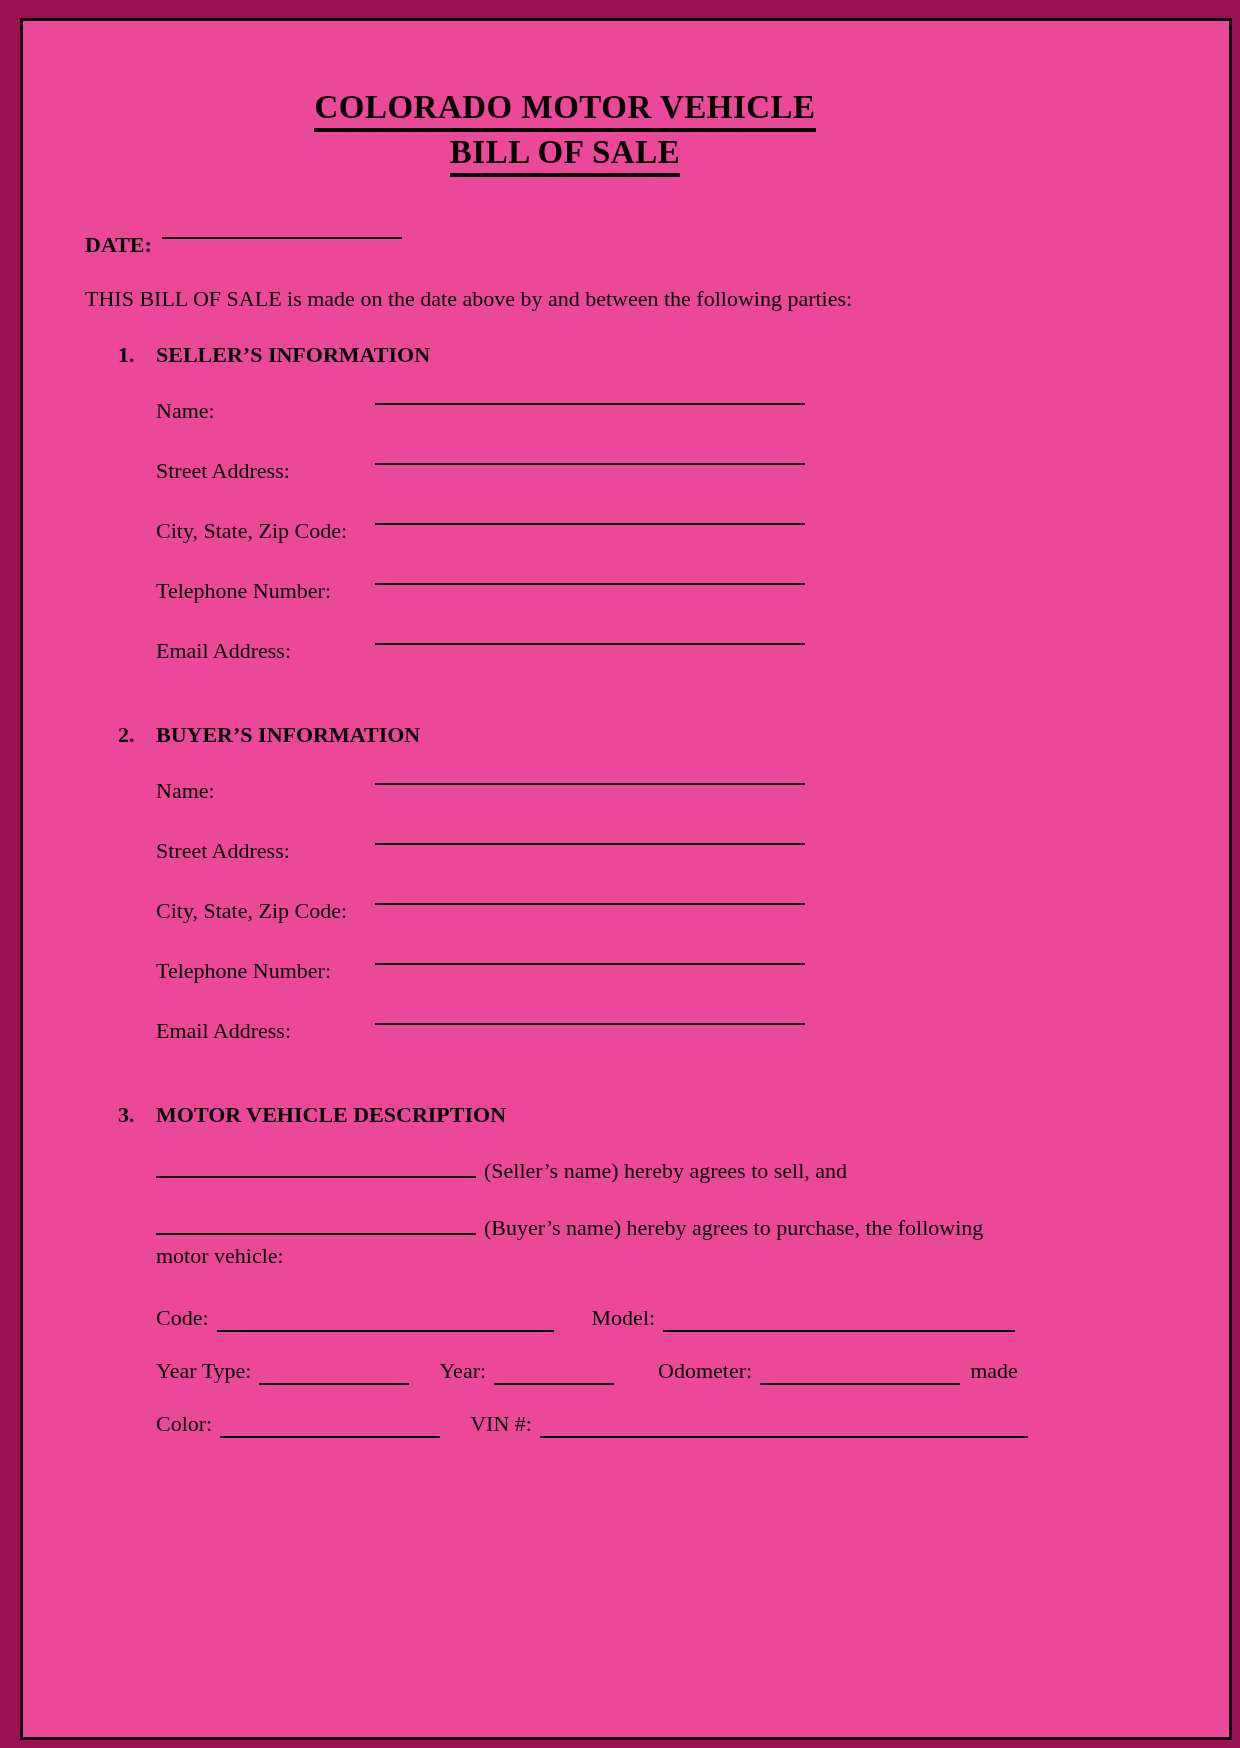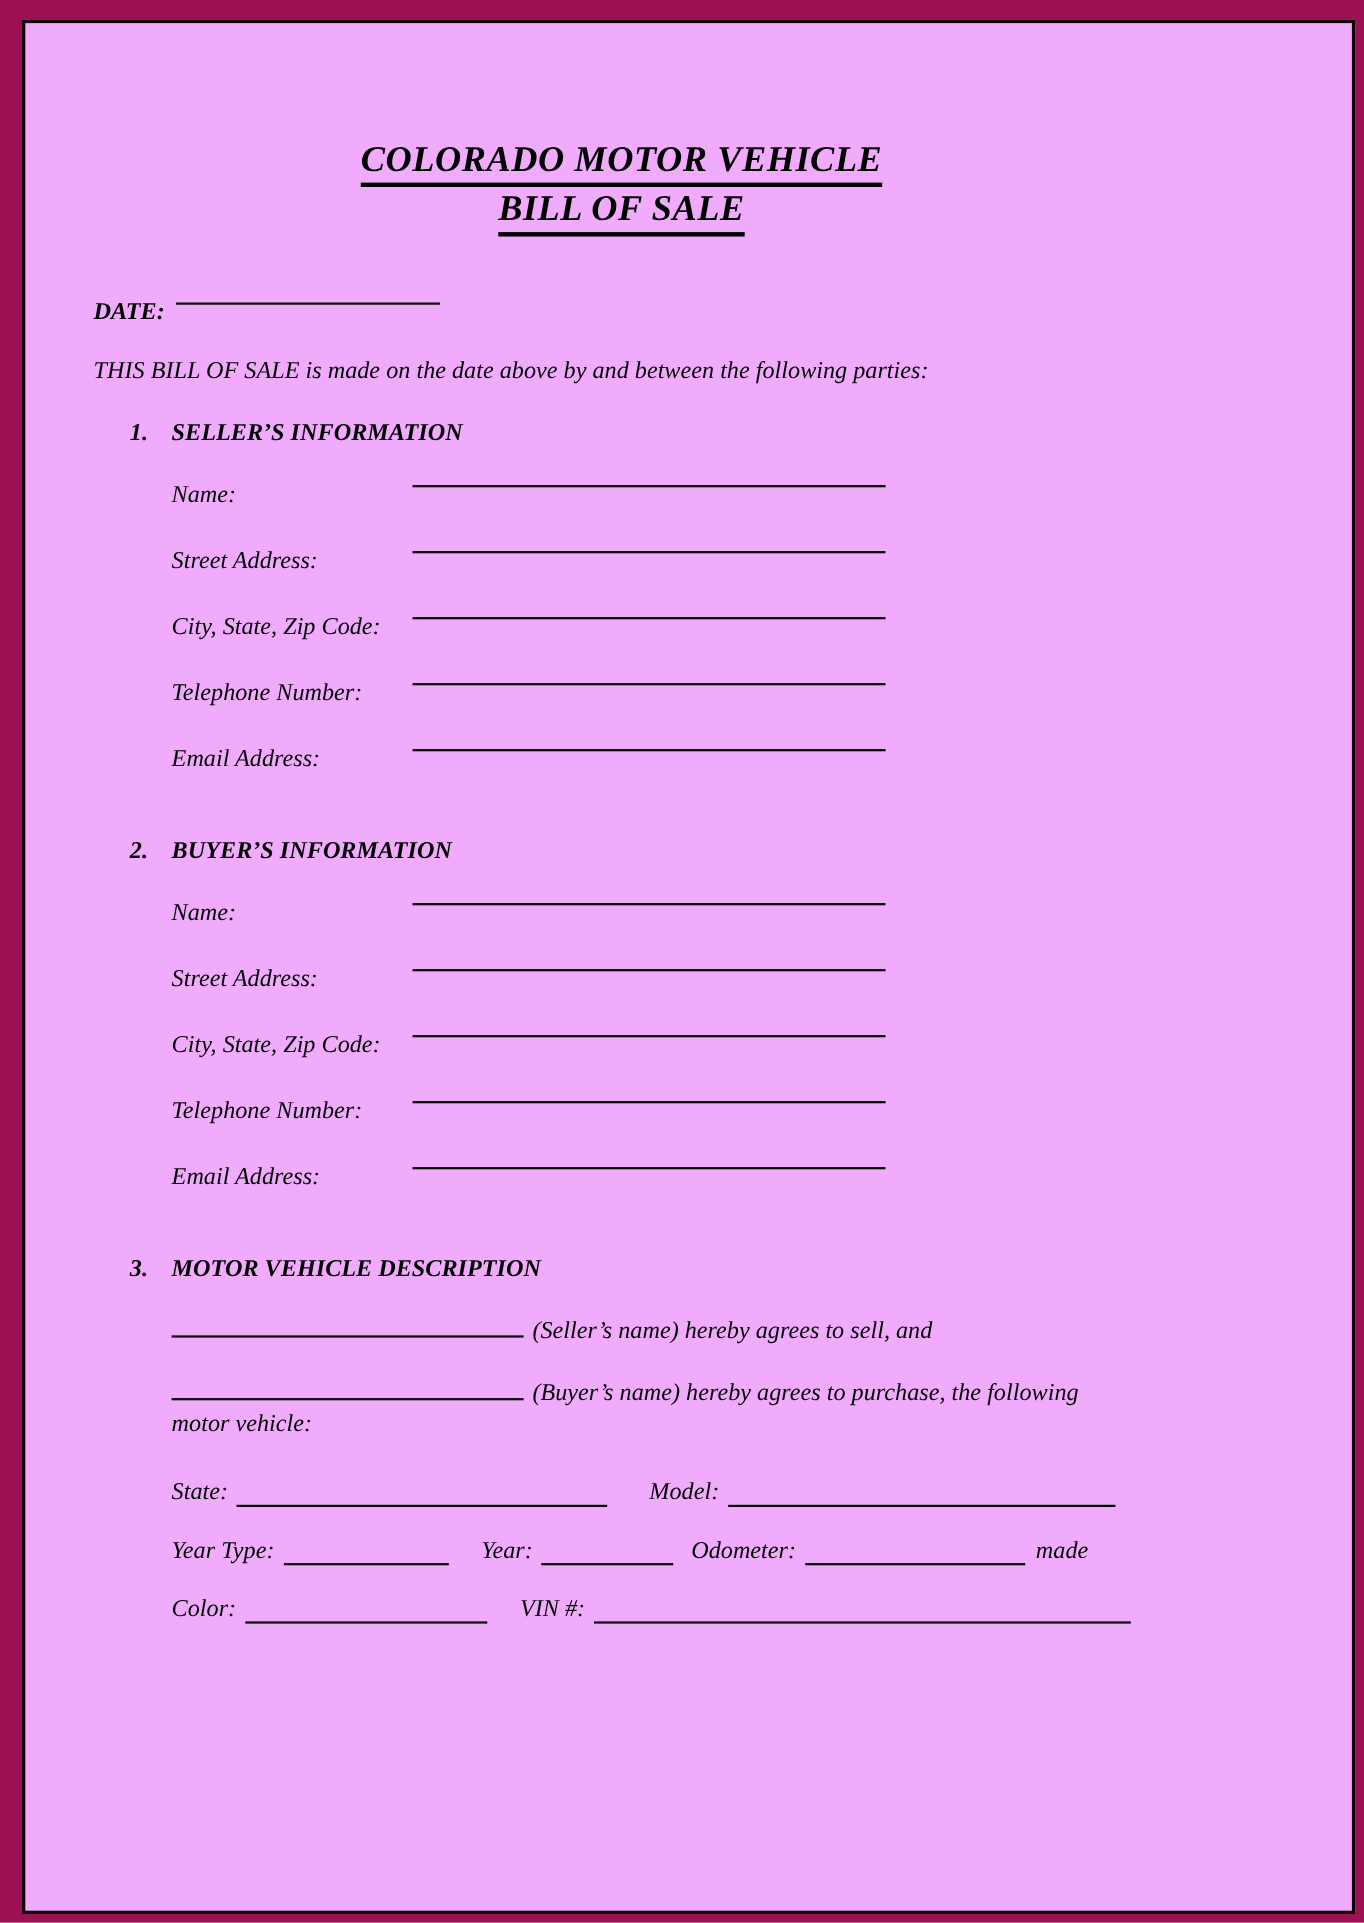--- a/index.html
+++ b/index.html
@@ -12,25 +12,24 @@
   }
   .frame {
     width: 1240px;
     height: 1748px;
     background: #9b1154;
     padding: 18px 8px 8px 20px;
   }
   .page {
     width: 100%;
     height: 100%;
-    background: #f0abfc;
+    background: #ec4899;
     border: 3px solid #0d0208;
-    padding: 104px 184px 40px 62px;
+    padding: 66px 184px 40px 62px;
     overflow: hidden;
-    font-style: italic;
   }
   
   .title-block {
     text-align: center;
     margin: 0 0 54px 0;
     font-size: 33px;
     font-weight: bold;
     letter-spacing: 0.5px;
     line-height: 40px;
   }
@@ -84,21 +83,21 @@
   .agree .blank { width: 320px; margin-right: 8px; }
   .vrow {
     display: flex;
     align-items: flex-end;
     height: 28px;
   }
   .make-row { margin-top: 34px; }
   .body-row, .color-row { margin-top: 25px; }
   .vrow .vlabel { margin-right: 8px; white-space: nowrap; }
   .vrow .gap30 { margin-left: 30px; }
-  .vrow .gap28 { margin-left: 16px; }
+  .vrow .gap28 { margin-left: 44px; }
   .vrow .gap38 { margin-left: 38px; }
   .blank.w-make { width: 337px; }
   .blank.w-model { width: 352px; }
   .blank.w-body { width: 150px; }
   .blank.w-year { width: 120px; }
   .blank.w-odo { width: 200px; }
   .blank.w-color { width: 220px; }
   .blank.w-vin { width: 488px; }
   .miles { margin-left: 10px; }
 </style>
@@ -188,21 +187,21 @@
         <p class="agree bodytext">
           <span class="blank"></span><span>(Seller’s name) hereby agrees to sell, and</span>
         </p>
 
         <p class="agree bodytext">
           <span class="blank"></span><span>(Buyer’s name) hereby agrees to purchase, the following</span><br>
           <span>motor vehicle:</span>
         </p>
 
         <div class="vrow make-row bodytext">
-          <span class="vlabel">State:</span>
+          <span class="vlabel">Code:</span>
           <span class="blank w-make"></span>
           <span class="vlabel gap38">Model:</span>
           <span class="blank w-model"></span>
         </div>
 
         <div class="vrow body-row bodytext">
           <span class="vlabel">Year Type:</span>
           <span class="blank w-body"></span>
           <span class="vlabel gap30">Year:</span>
           <span class="blank w-year"></span>

